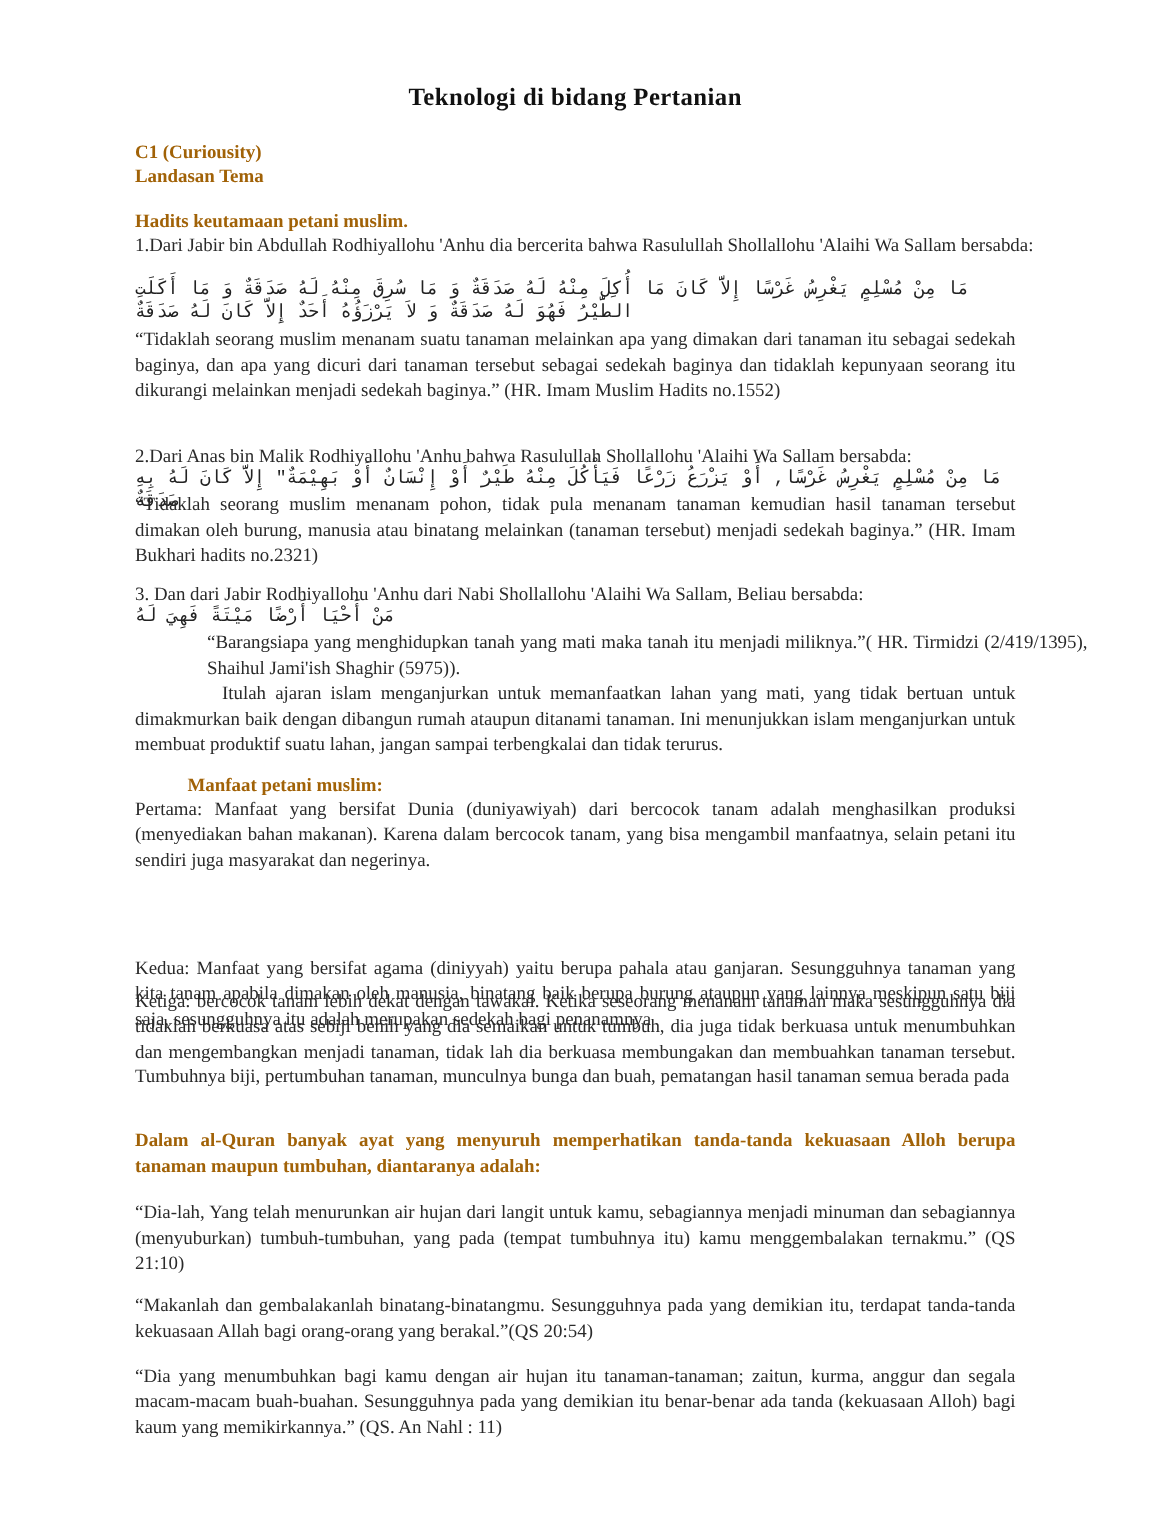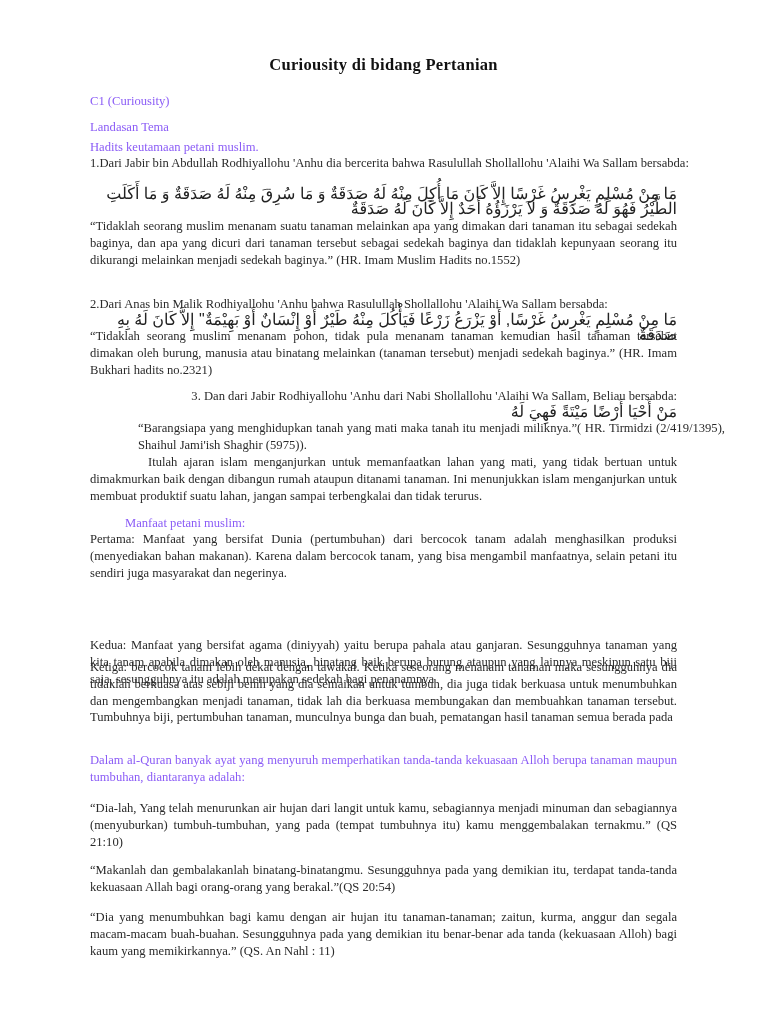--- a/index.html
+++ b/index.html
@@ -2,56 +2,56 @@
 <html><head>
 <meta charset="utf-8">
 <style>
   html, body { margin: 0; padding: 0; background: #ffffff; }
   body { width: 768px; height: 1024px; overflow: hidden; position: relative;
          font-family: "Liberation Serif", "DejaVu Serif", serif; color: #2a2a2a; }
   .page { position: absolute; left: 90px; top: 0; width: 587px; }
   .title { position: absolute; left: 0; width: 587px; top: 55px; text-align: center;
            font-weight: bold; font-size: 16.5px; color: #111; letter-spacing: 0.3px; }
   .blk { position: absolute; left: 0; width: 587px; font-size: 12.6px; line-height: 16.8px; }
-  .bold { font-weight: normal; color: #8b5cf6; }
+  .bold { font-weight: bold; color: #a16207; }
   .just { text-align: justify; text-align-last: left; }
   .it { }
-  .arabic { direction: rtl; text-align: right; font-family: Liberation Sans, sans-serif;
-            font-size: 16px; line-height: 15px; color: #222; }
+  .arabic { direction: rtl; text-align: left; font-family: Liberation Mono, monospace;
+            font-size: 12px; line-height: 15px; color: #222; }
   .hang { padding-left: 22px; text-indent: -22px; }
   .indent { text-indent: 58px; }
   p { margin: 0; }
 </style>
 </head>
 <body>
 
 <div class="page">
 
-  <div class="title">Curiousity di bidang Pertanian</div>
+  <div class="title">Teknologi di bidang Pertanian</div>
 
   <div class="blk bold" style="top:93px;">C1 (Curiousity)</div>
-  <div class="blk bold" style="top:119px;">Landasan Tema</div>
+  <div class="blk bold" style="top:109px;">Landasan Tema</div>
 
   <div class="blk bold" style="top:139px;">Hadits keutamaan petani muslim.</div>
 
   <p class="blk just hang" style="top:155px;"><span>1.Dari Jabir bin Abdullah </span><span class="it">Rodhiyallohu 'Anhu</span><span> dia bercerita bahwa Rasulullah </span><span class="it">Shollallohu 'Alaihi Wa Sallam</span><span> bersabda:</span></p>
   <p class="blk arabic" style="top:186px;">مَا مِنْ مُسْلِمٍ يَغْرِسُ غَرْسًا إِلاَّ كَانَ مَا أُكِلَ مِنْهُ لَهُ صَدَقَةٌ وَ مَا سُرِقَ مِنْهُ لَهُ صَدَقَةٌ وَ مَا أَكَلَتِ الطَّيْرُ فَهُوَ لَهُ صَدَقَةٌ وَ لاَ يَرْزَؤُهُ أَحَدٌ إِلاَّ كَانَ لَهُ صَدَقَةٌ</p>
   <p class="blk just" style="top:218px;"><span class="it">“Tidaklah seorang muslim menanam suatu tanaman melainkan apa yang dimakan dari tanaman itu sebagai sedekah baginya, dan apa yang dicuri dari tanaman tersebut sebagai sedekah baginya dan tidaklah kepunyaan seorang itu dikurangi melainkan menjadi sedekah baginya.”</span><span> (HR. Imam Muslim Hadits no.1552)</span></p>
 
   <p class="blk" style="top:296px;"><span>2.Dari Anas bin Malik </span><span class="it">Rodhiyallohu 'Anhu</span><span> bahwa Rasulullah </span><span class="it">Shollallohu 'Alaihi Wa Sallam</span><span>  bersabda:</span></p>
   <p class="blk arabic" style="top:312px;">مَا مِنْ مُسْلِمٍ يَغْرِسُ غَرْسًا, أَوْ يَزْرَعُ زَرْعًا فَيَأْكُلَ مِنْهُ طَيْرٌ أَوْ إِنْسَانٌ أَوْ بَهِيْمَةٌ" إِلاَّ كَانَ لَهُ بِهِ صَدَقَةٌ</p>
   <p class="blk just" style="top:328px;"><span class="it">“Tidaklah seorang muslim menanam pohon, tidak pula menanam tanaman kemudian hasil tanaman tersebut dimakan oleh burung, manusia atau binatang melainkan (tanaman tersebut) menjadi sedekah baginya.”</span><span> (HR. Imam Bukhari hadits no.2321)</span></p>
 
-  <p class="blk" style="top:388px;text-align:right;"><span>3. Dan dari Jabir </span><span class="it">Rodhiyallohu 'Anhu</span><span> dari Nabi </span><span class="it">Shollallohu 'Alaihi Wa Sallam</span><span>, Beliau bersabda:</span></p>
+  <p class="blk" style="top:388px;"><span>3. Dan dari Jabir </span><span class="it">Rodhiyallohu 'Anhu</span><span> dari Nabi </span><span class="it">Shollallohu 'Alaihi Wa Sallam</span><span>, Beliau bersabda:</span></p>
   <p class="blk arabic" style="top:404px;">مَنْ أَحْيَا أَرْضًا مَيْتَةً فَهِيَ لَهُ</p>
   <p class="blk just" style="top:420px;margin-left:48px;"><span class="it">“Barangsiapa yang menghidupkan tanah yang mati maka tanah itu menjadi miliknya.”</span><span>( HR. Tirmidzi (2/419/1395), Shaihul Jami'ish Shaghir (5975)).</span></p>
   <p class="blk just indent" style="top:454px;">Itulah ajaran islam menganjurkan untuk memanfaatkan lahan yang mati, yang tidak bertuan untuk dimakmurkan baik dengan dibangun rumah ataupun ditanami tanaman. Ini menunjukkan islam menganjurkan untuk membuat produktif suatu lahan, jangan sampai terbengkalai dan tidak terurus.</p>
 
   <div class="blk bold" style="top:515px;margin-left:35px;">Manfaat petani muslim:</div>
-  <p class="blk just" style="top:531px;"><span>Pertama: Manfaat yang bersifat Dunia (</span><span class="it">pertumbuhan</span><span>) dari bercocok tanam adalah menghasilkan produksi (menyediakan bahan makanan). Karena dalam bercocok tanam, yang bisa mengambil manfaatnya, selain petani itu sendiri juga masyarakat dan negerinya.</span></p>
+  <p class="blk just" style="top:531px;"><span>Pertama: Manfaat yang bersifat Dunia (</span><span class="it">duniyawiyah</span><span>) dari bercocok tanam adalah menghasilkan produksi (menyediakan bahan makanan). Karena dalam bercocok tanam, yang bisa mengambil manfaatnya, selain petani itu sendiri juga masyarakat dan negerinya.</span></p>
   <p class="blk just" style="top:589px;margin-top:48px;"><span>Kedua: Manfaat yang bersifat agama (</span><span class="it">diniyyah</span><span>) yaitu berupa pahala atau ganjaran. Sesungguhnya tanaman yang kita tanam apabila dimakan oleh manusia, binatang baik berupa burung ataupun yang lainnya meskipun satu biji saja, sesungguhnya itu adalah merupakan sedekah bagi penanamnya</span></p>
   <p class="blk just" style="top:659px;">Ketiga: bercocok tanam lebih dekat dengan tawakal. Ketika seseorang menanam tanaman maka sesungguhnya dia tidaklah berkuasa atas sebiji benih yang dia semaikan untuk tumbuh, dia juga tidak berkuasa untuk menumbuhkan dan mengembangkan menjadi tanaman, tidak lah dia berkuasa membungakan dan membuahkan tanaman tersebut. Tumbuhnya biji, pertumbuhan tanaman, munculnya bunga dan buah, pematangan hasil tanaman semua berada pada</p>
 
   <p class="blk bold just" style="top:752px;">Dalam al-Quran banyak ayat yang menyuruh memperhatikan tanda-tanda kekuasaan Alloh berupa tanaman maupun tumbuhan, diantaranya adalah:</p>
   <p class="blk just" style="top:800px;">“Dia-lah, Yang telah menurunkan air hujan dari langit untuk kamu, sebagiannya menjadi minuman dan sebagiannya (menyuburkan) tumbuh-tumbuhan, yang pada (tempat tumbuhnya itu) kamu menggembalakan ternakmu.” (QS 21:10)</p>
   <p class="blk just" style="top:862px;">“Makanlah dan gembalakanlah binatang-binatangmu. Sesungguhnya pada yang demikian itu, terdapat tanda-tanda kekuasaan Allah bagi orang-orang yang berakal.”(QS 20:54)</p>
   <p class="blk just" style="top:909px;">“Dia yang menumbuhkan bagi kamu dengan air hujan itu tanaman-tanaman; zaitun, kurma, anggur dan segala macam-macam buah-buahan. Sesungguhnya pada yang demikian itu benar-benar ada tanda (kekuasaan Alloh) bagi kaum yang memikirkannya.” (QS. An Nahl : 11)</p>
 
 </div>
 

